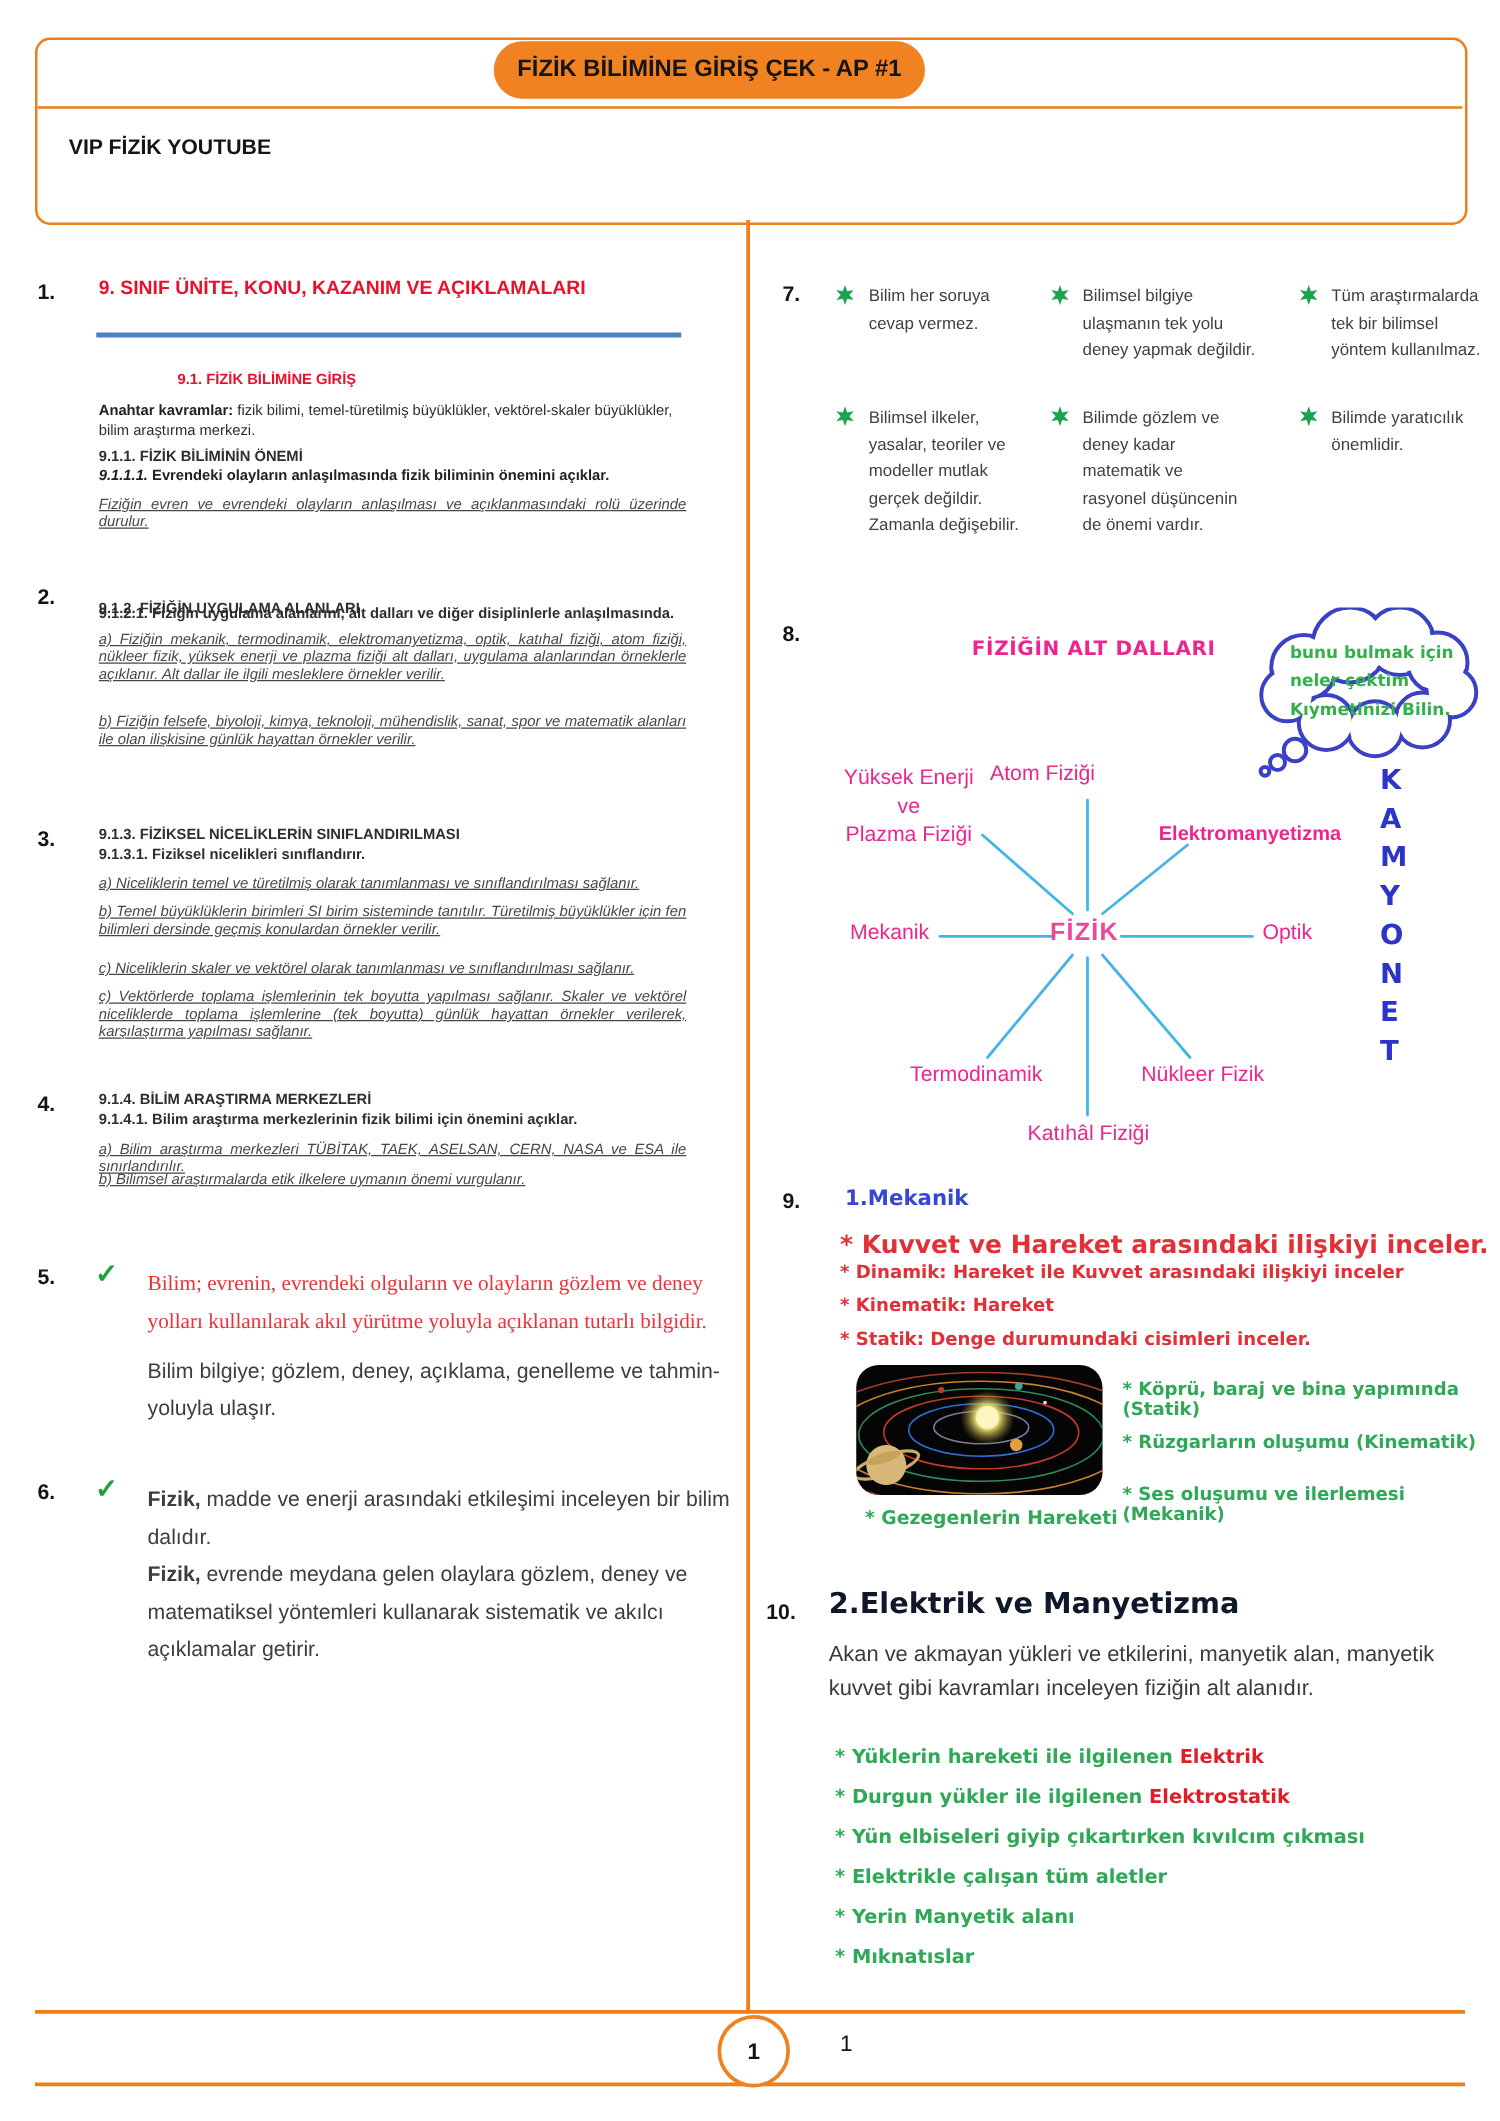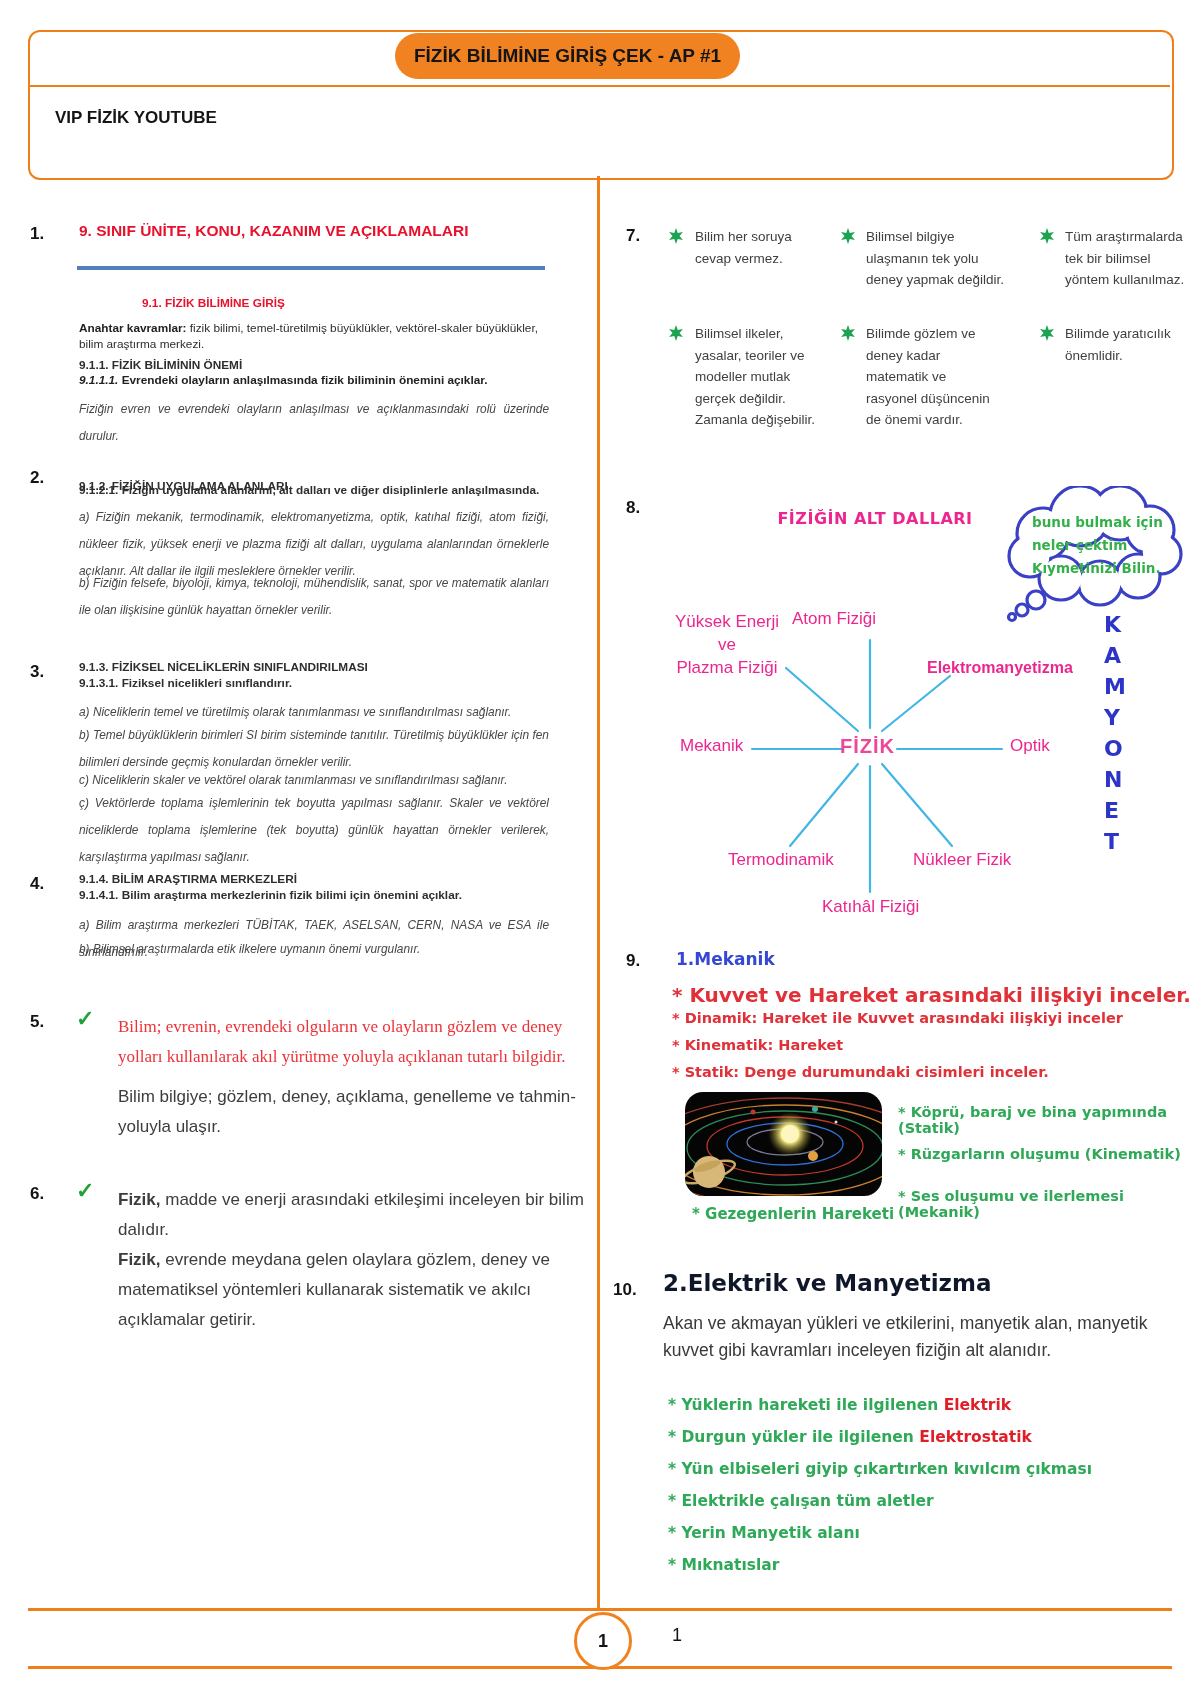--- a/index.html
+++ b/index.html
@@ -13,21 +13,21 @@
          display:flex;align-items:center;justify-content:center;font-weight:bold;font-size:19px;color:#151515;}
   .channel{left:55px;top:108px;font-weight:bold;font-size:17px;color:#151515;text-align:right;}
   
   .vdiv{left:597px;top:176px;width:3px;height:1433px;background:#EE7F1B;}
   .frule{height:3px;background:#EE7F1B;}
   
   .num{font-weight:bold;font-size:17px;color:#141414;}
   .doc{font-size:11.8px;color:#2e2e2e;line-height:16px;}
   .doc b{color:#222;}
   .red-h{color:#E8112D;font-weight:bold;}
-  .note{font-style:italic;color:#474747;font-size:11.9px;text-align:justify;line-height:27px;}
+  .note{font-style:italic;color:#474747;font-size:11.9px;text-align:justify;line-height:14px;text-decoration:underline;}
   .blue-rule{height:4px;background:#4F81BD;}
   .check{color:#21A038;font-size:22px;font-weight:bold;}
   .big-red{color:#ED3237;font-size:17px;line-height:30px;font-family:Liberation Serif, serif;}
   .big-blk{color:#3d3d3d;font-size:17px;line-height:30px;}
   .cell-txt{font-size:13.5px;line-height:21.5px;color:#3f3f3f;}
   
   .comic{font-family:"DejaVu Sans",sans-serif;font-weight:bold;}
   .pink{color:#EC268F;}
   .cblue{color:#ec4899;}
   .cgreen{color:#2FA857;}

